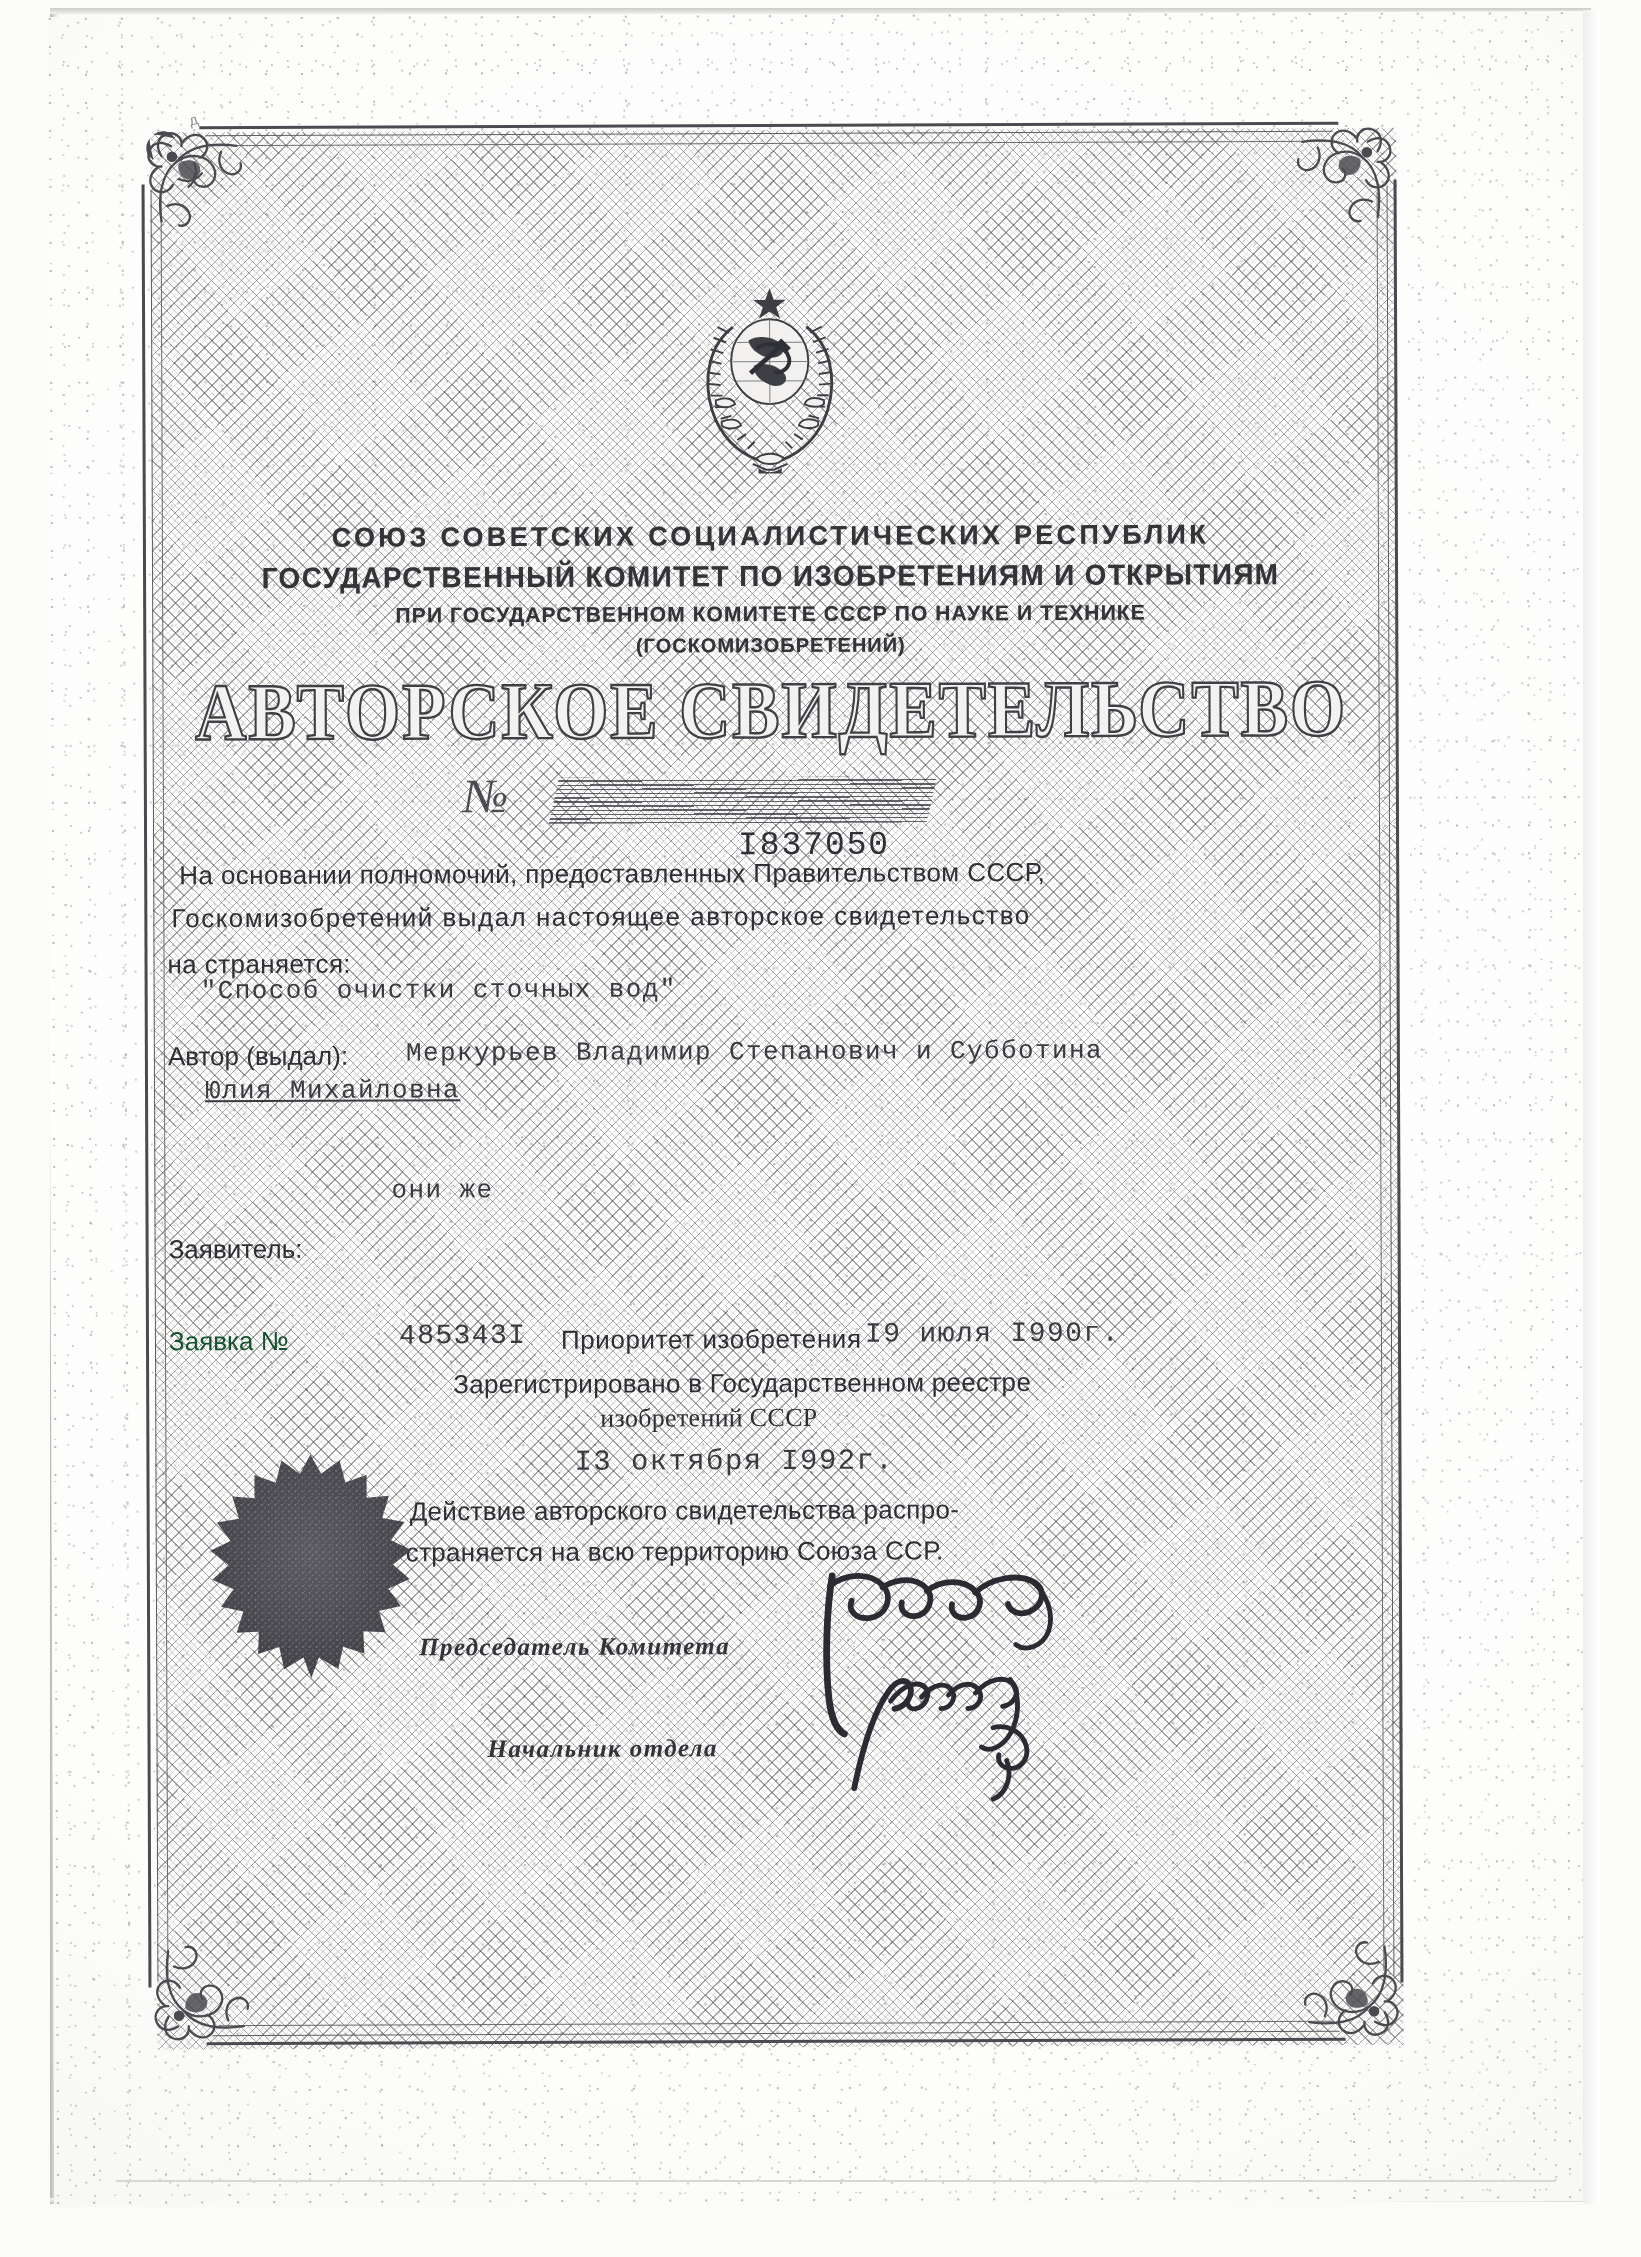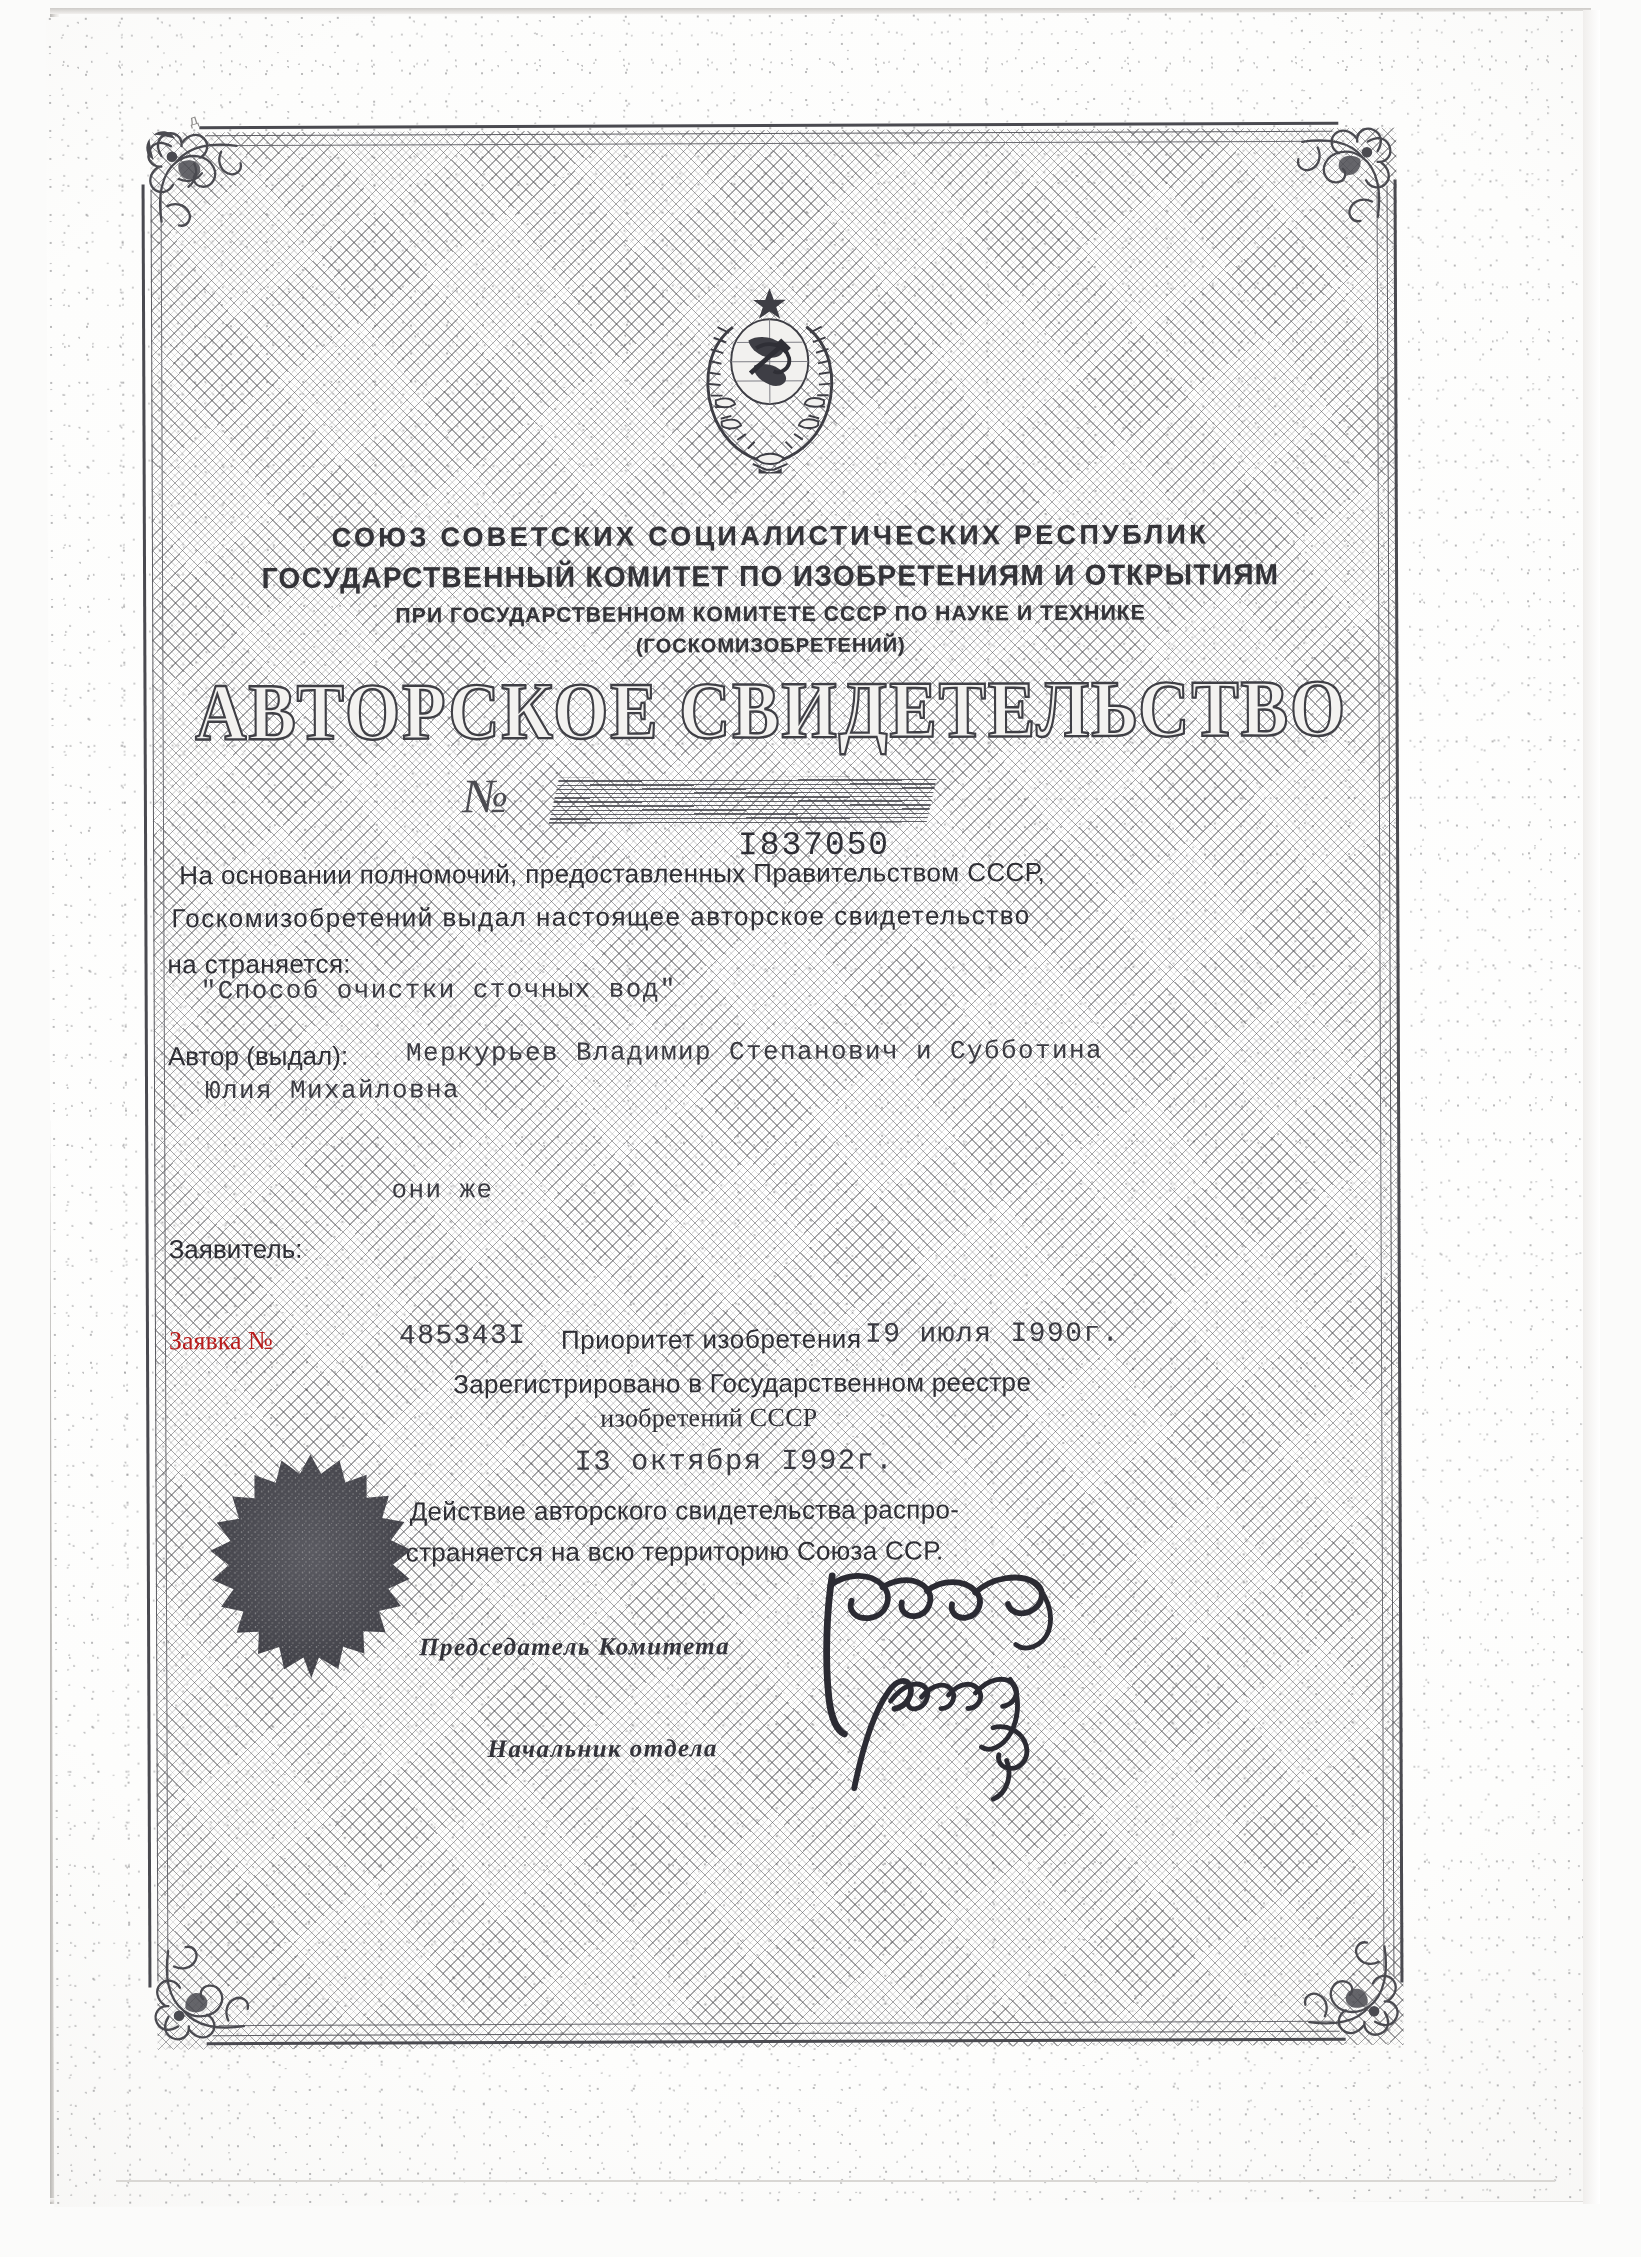--- a/index.html
+++ b/index.html
@@ -149,26 +149,26 @@
   
   .tw{
     font-family:"Liberation Mono",monospace;
     color:#3a3a41;letter-spacing:1.4px;
     position:absolute;
   }
   #inv-title{left:56px;top:850px;font-size:26px;}
 
   #lbl-author{position:absolute;left:23px;top:915px;font-size:26px;color:#2e2e34;}
   #author1{left:261px;top:913px;font-size:26px;}
-  #author2{left:60px;top:950px;font-size:26px;}
+  #author2{left:60px;top:950px;font-size:26px;text-decoration:underline;}
 
   #applicant-val{left:246px;top:1050px;font-size:26px;}
   #lbl-applicant{position:absolute;left:23px;top:1108px;font-size:26px;color:#2e2e34;}
 
-  #lbl-zayavka{position:absolute;left:23px;top:1200px;font-size:26px;color:#b91c1c;font-family:Liberation Serif, serif;}
+  #lbl-zayavka{position:absolute;left:23px;top:1200px;font-size:26px;color:#14532d;}
   #zayavka-no{left:253px;top:1195px;font-size:28px;}
   #prio{left:415px;top:1200px;font-size:26px;color:#2e2e34;font-family:"Liberation Sans",sans-serif;letter-spacing:0.6px;}
   #prio-date{left:719px;top:1195px;font-size:28px;}
 
   #reg1{position:absolute;left:307px;top:1244px;font-size:26px;color:#2e2e34;letter-spacing:0.3px;}
   #reg2{position:absolute;left:454px;top:1279px;font-size:26px;color:#2e2e34;letter-spacing:0.3px;font-family:Liberation Serif, serif;}
   #reg-date{left:428px;top:1321px;font-size:29px;}
 
   #terr1{position:absolute;left:263px;top:1371px;font-size:26px;color:#2e2e34;letter-spacing:0.3px;}
   #terr2{position:absolute;left:259px;top:1412px;font-size:26px;color:#2e2e34;letter-spacing:0.3px;}

